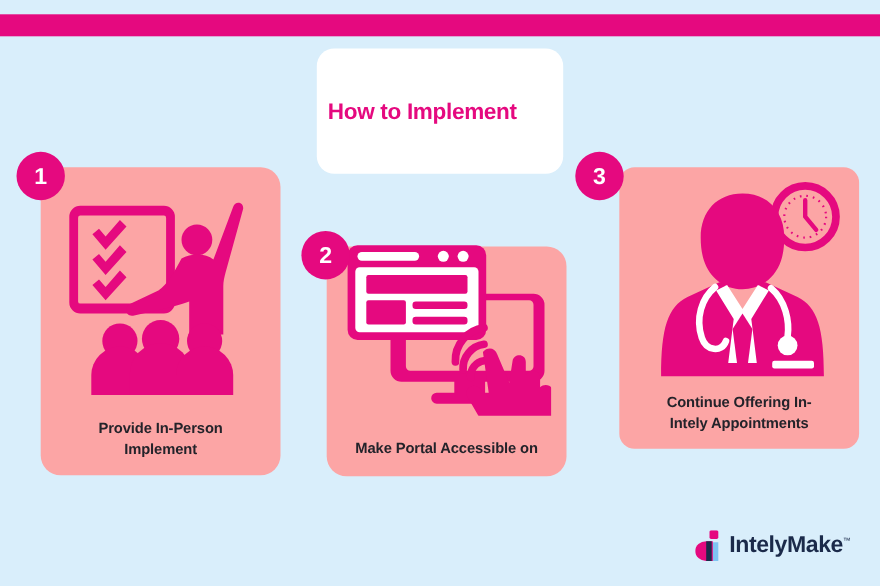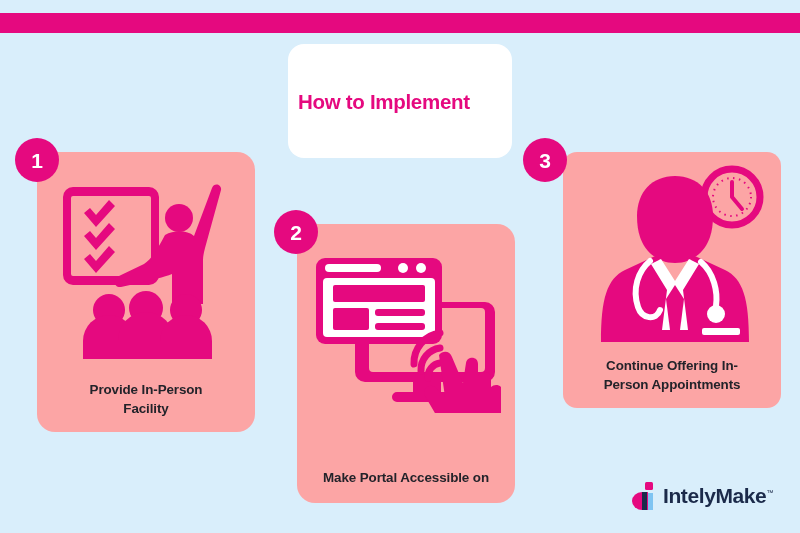--- a/index.html
+++ b/index.html
@@ -48,21 +48,21 @@
   .badge{
     position:absolute;width:44px;height:44px;border-radius:50%;
     background:#e5097f;color:#ffffff;
     display:flex;align-items:center;justify-content:center;
     font-weight:bold;font-size:21px;line-height:1;
     z-index:5;
   }
 
   #card1{left:37px;top:152px;width:218px;height:280px;}
   #badge1{left:15px;top:138px;}
-  #card2{left:297px;top:224px;width:218px;height:279px;}
+  #card2{left:297px;top:224px;width:218px;height:209px;}
   #badge2{left:274px;top:210px;}
   #card3{left:563px;top:152px;width:218px;height:256px;border-radius:14px;}
   #badge3{left:523px;top:138px;}
 
   #card2 .art{bottom:80px;}
   #card2 .caption{bottom:16px;}
 
   
   .logo{
     position:absolute;left:632px;top:482px;
@@ -114,21 +114,21 @@
           <circle cx="93" cy="135" r="17"></circle>
           <path d="M65 196 v-29 a28 28 0 0 1 56 0 v29 z"></path>
 
           <circle cx="133" cy="137" r="16"></circle>
           <path d="M107 196 v-28 a26 26 0 0 1 52 0 v28 z"></path>
         </g>
       </svg>
     </div>
     <div class="caption">
       <div>Provide In-Person</div>
-      <div>Facility</div>
+      <div>Implement</div>
     </div>
   </div>
 
   <div class="badge" id="badge2">
     <span>2</span>
   </div>
   <div class="card" id="card2">
     <div class="art">
       <svg width="190" height="165" viewBox="0 0 190 165" aria-hidden="true">
         <g fill="#e5097f">
@@ -199,21 +199,21 @@
         <g fill="none" stroke="#ffffff" stroke-width="6" stroke-linecap="round">
           <path d="M73 97 c-12 10 -18 28 -12 46 c4 12 18 14 22 3"></path>
           <path d="M124 98 c13 11 17 30 15 44"></path>
         </g>
         <circle cx="139" cy="150" r="9" fill="#ffffff"></circle>
         <rect x="125" y="164" width="38" height="7" rx="2" fill="#ffffff"></rect>
       </svg>
     </div>
     <div class="caption">
       <div>Continue Offering In-</div>
-      <div>Person Appointments</div>
+      <div>Intely Appointments</div>
     </div>
   </div>
 
   <div class="logo">
     <div class="logo-mark">
       <svg width="24" height="28" viewBox="0 0 24 28" aria-hidden="true">
         <rect x="13" y="0" width="8" height="8" rx="1.5" fill="#e5097f"></rect>
         <path d="M13 11 h8 v17 h-8 z" fill="#7fc4f2"></path>
         <path d="M10 10 h6 v18 h-6 a10 9 0 0 1 0 -18 z" fill="#e5097f"></path>
         <path d="M10 10 h5 v18 h-5 z" fill="#1b2a4a"></path>

